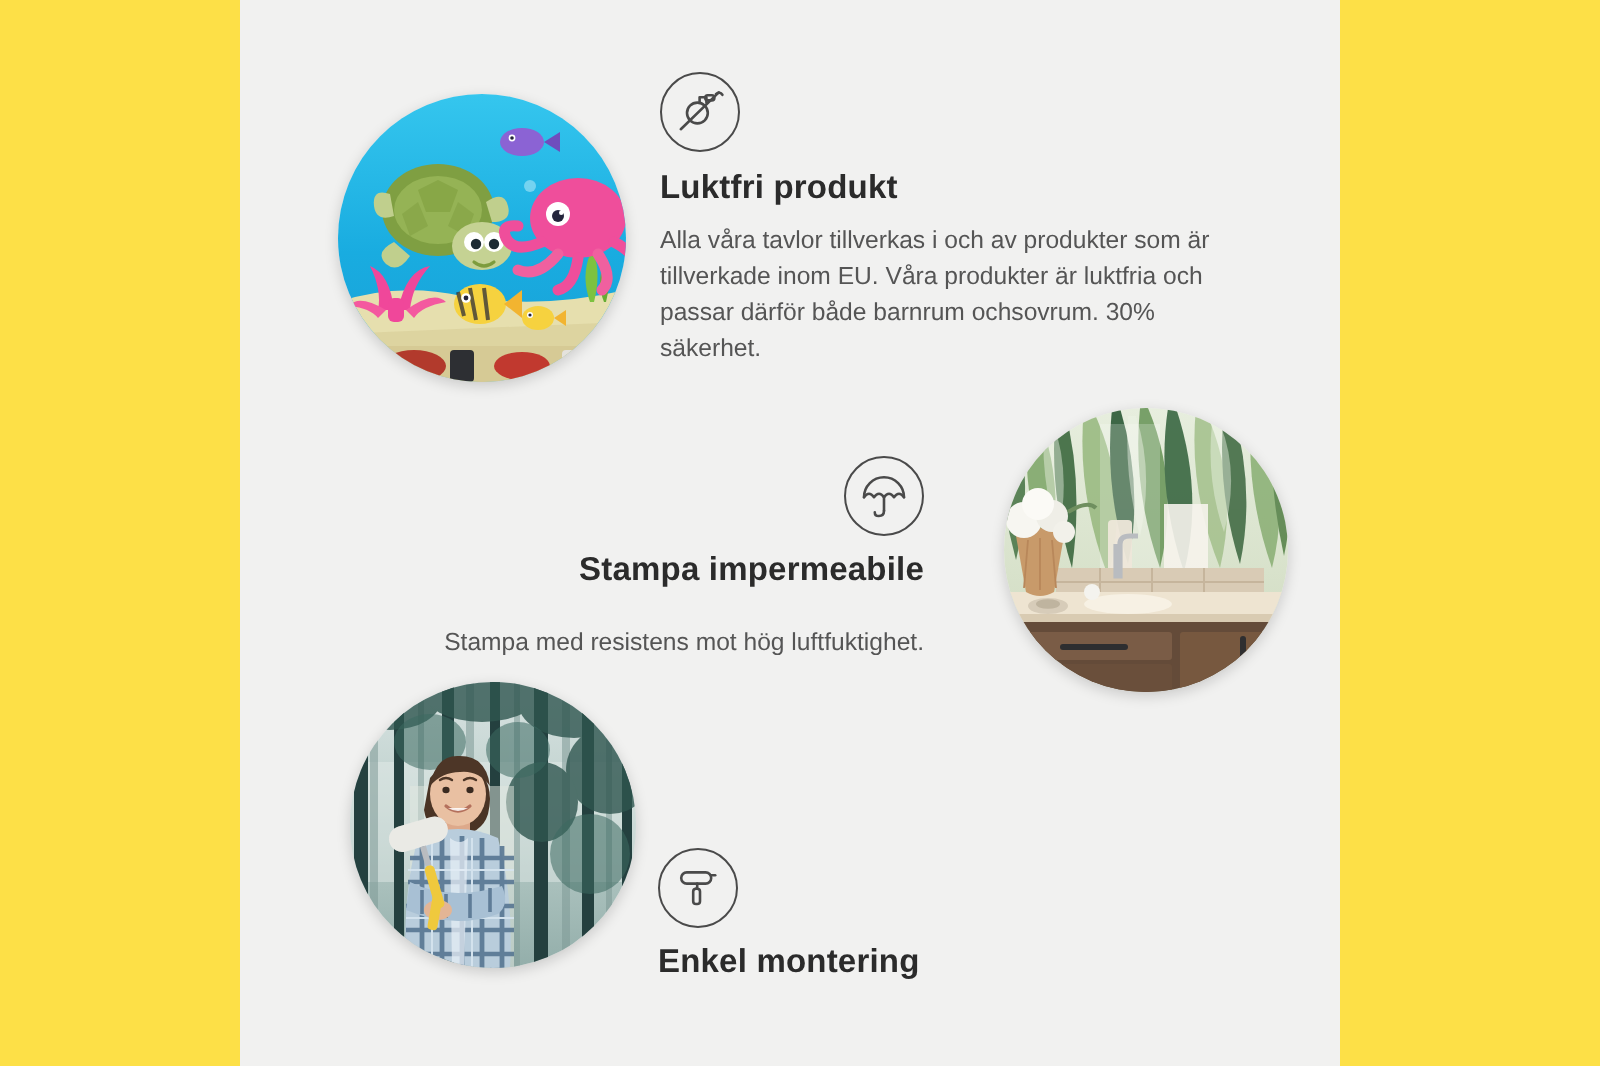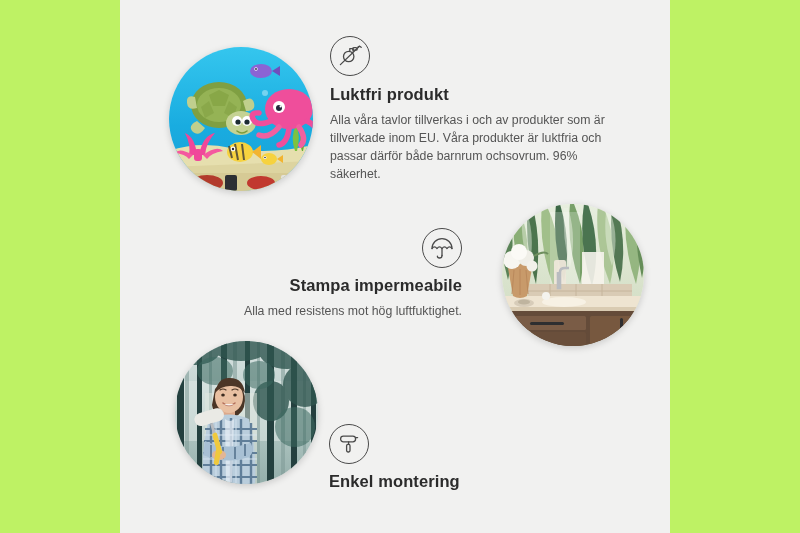--- a/index.html
+++ b/index.html
@@ -12,21 +12,21 @@
     height: 533px;
     background: #ffffff;
     font-family: "Liberation Sans", sans-serif;
     overflow: hidden;
   }
 
   .stage {
     position: relative;
     width: 800px;
     height: 533px;
-    background: #bef264;
+    background: #fde047;
   }
 
   
   .panel {
     position: absolute;
     left: 120px;
     top: 0;
     width: 550px;
     height: 533px;
     background: #f1f1f0;
@@ -81,21 +81,21 @@
   #feature-odourless .feature-title { margin-bottom: 6px; }
 
   
   #feature-waterproof {
     left: 180px;
     top: 228px;
     width: 282px;
     text-align: right;
   }
   #feature-waterproof .feature-icon { margin: 0 0 7px auto; }
-  #feature-waterproof .feature-title { margin-bottom: 6px; }
+  #feature-waterproof .feature-title { margin-bottom: 16px; }
 
   
   #feature-easy-mount {
     left: 329px;
     top: 424px;
     width: 280px;
     text-align: left;
   }
   #feature-easy-mount .feature-icon { margin: 0 0 7px 0; }
   #feature-easy-mount .feature-title { margin-bottom: 4px; }
@@ -402,42 +402,42 @@
           <rect x="15.6" y="4.6" width="4.6" height="2.6" rx="1.3"></rect>
 
           <path d="M21 4 q2 -1.4 3.2 .4"></path>
 
           <line x1="3.4" y1="21.6" x2="22.4" y2="3.2"></line>
         </g>
       </svg>
     </div>
 
     <p class="feature-title">Luktfri produkt</p>
-    <p class="feature-body">Alla våra tavlor tillverkas i och av produkter som är tillverkade inom EU. Våra produkter är luktfria och passar därför både barnrum ochsovrum. 96% säkerhet.</p>
+    <p class="feature-body">Alla våra tavlor tillverkas i och av produkter som är tillverkade inom EU. Våra produkter är luktfria och passar därför både barnrum ochsovrum. 30% säkerhet.</p>
   </div>
 
   <div class="feature" id="feature-waterproof">
 
     <div class="feature-icon">
       <svg width="26" height="26" viewBox="0 0 26 26" aria-hidden="true">
         <g fill="none" stroke="#4a4a4a" stroke-width="1.3" stroke-linecap="round" stroke-linejoin="round">
 
           <path d="M3 13.6 a10 10 0 0 1 20 0"></path>
 
           <path d="M3 13.6 q2.5 -3.4 5 0 q2.5 -3.4 5 0 q2.5 -3.4 5 0 q2.5 -3.4 5 0"></path>
 
           <line x1="13" y1="13.6" x2="13" y2="20.4"></line>
 
           <path d="M13 20.4 q0 2.6 -2.6 2.6 q-2 0 -2 -1.8"></path>
         </g>
       </svg>
     </div>
 
     <p class="feature-title">Stampa impermeabile</p>
-    <p class="feature-body">Alla med resistens mot hög luftfuktighet.</p>
+    <p class="feature-body">Stampa med resistens mot hög luftfuktighet.</p>
   </div>
 
   <div class="feature" id="feature-easy-mount">
 
     <div class="feature-icon">
       <svg width="26" height="26" viewBox="0 0 26 26" aria-hidden="true">
         <g fill="none" stroke="#4a4a4a" stroke-width="1.3" stroke-linecap="round" stroke-linejoin="round">
 
           <rect x="4.6" y="5.2" width="15" height="5.6" rx="2.8"></rect>
 

